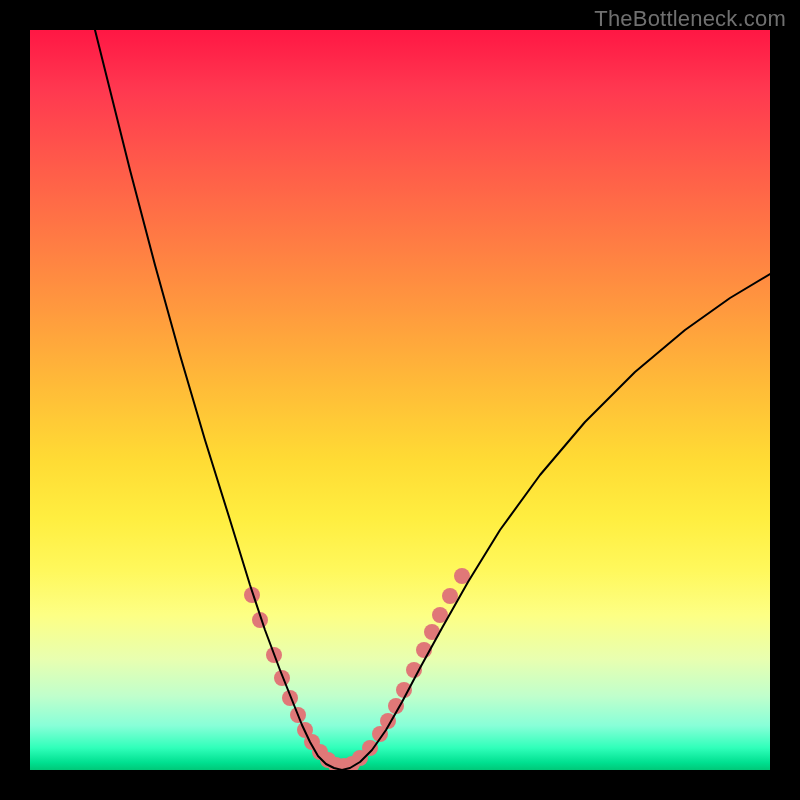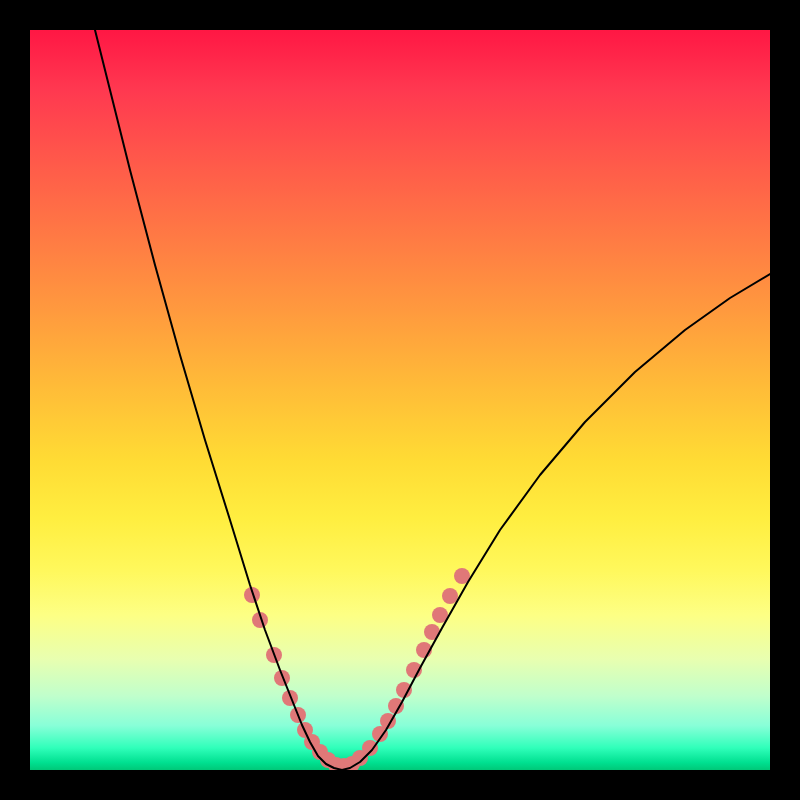--- a/index.html
+++ b/index.html
@@ -60,20 +60,21 @@
     top: 0;
     width: 740px;
     height: 740px;
   }
 </style>
 </head>
 <body>
 
 <div class="frame">
 
+  <div class="watermark">TheBottleneck.com</div>
 
   <div class="plot-area">
     <svg class="curves" viewBox="0 0 740 740" preserveAspectRatio="none">
       <g id="marker-layer">
           <circle cx="222" cy="565" r="8" fill="#e07878"></circle>
           <circle cx="230" cy="590" r="8" fill="#e07878"></circle>
           <circle cx="244" cy="625" r="8" fill="#e07878"></circle>
           <circle cx="252" cy="648" r="8" fill="#e07878"></circle>
           <circle cx="260" cy="668" r="8" fill="#e07878"></circle>
           <circle cx="268" cy="685" r="8" fill="#e07878"></circle>

